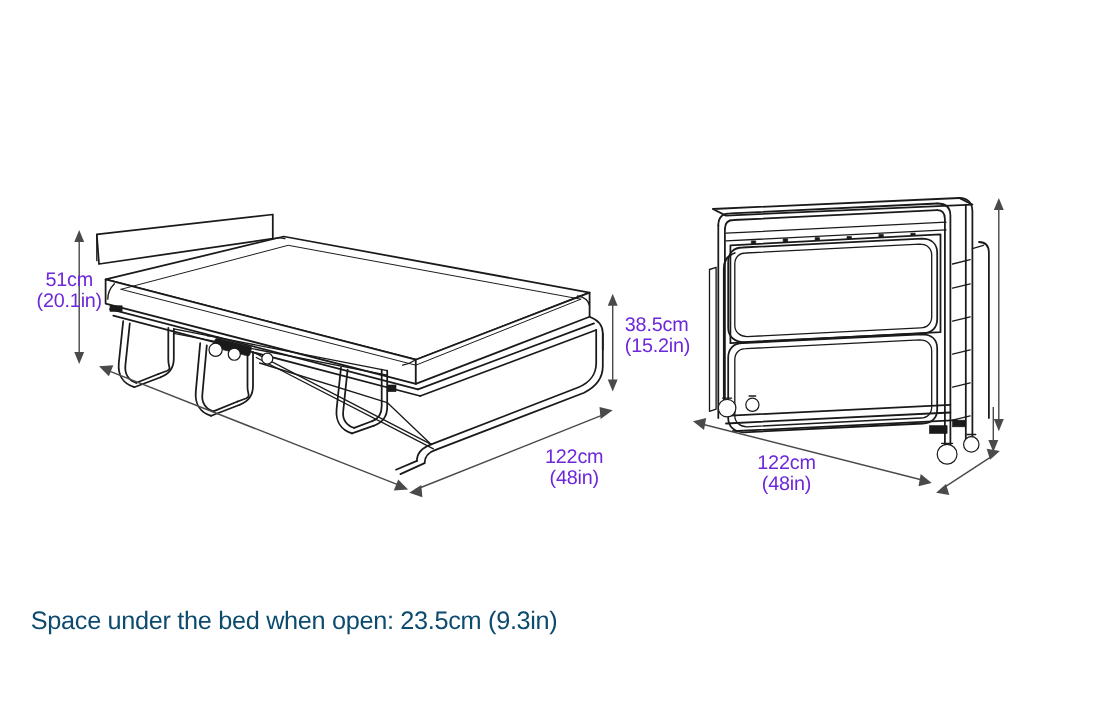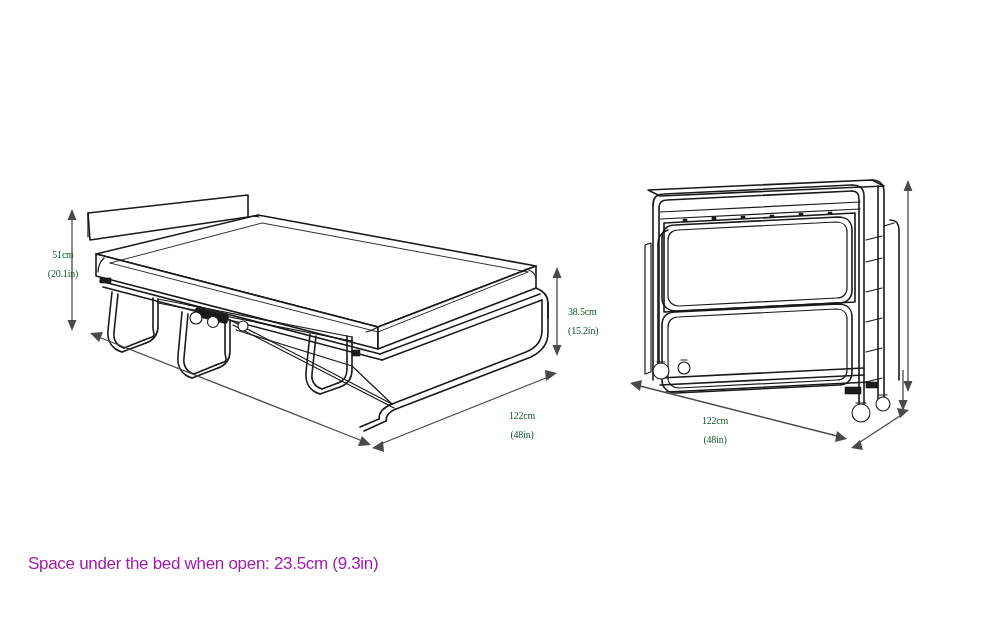--- a/index.html
+++ b/index.html
@@ -73,40 +73,40 @@
     stroke: #4a4a4a;
     stroke-width: 1.3;
     stroke-linecap: butt;
   }
   .dimhead {
     fill: #4a4a4a;
     stroke: none;
   }
   .dim-label {
     position: absolute;
-    color: #14532d;
-    font-family: Liberation Serif, serif;
-    font-size: 10px;
+    color: #6d28d9;
+    font-family: Liberation Sans, sans-serif;
+    font-size: 18px;
     line-height: 19px;
     letter-spacing: -0.2px;
     white-space: nowrap;
   }
   .dim-label .unit-cm { display: block; }
   .dim-label .unit-in { display: block; }
   .dim-label.center { text-align: center; }
   #caption-block {
     position: absolute;
     left: 28px;
     top: 550px;
     width: 900px;
   }
   .caption-line {
-    color: #a21caf;
+    color: #0c4a6e;
     font-family: "Liberation Sans", sans-serif;
-    font-size: 17px;
+    font-size: 23px;
     line-height: 28px;
     letter-spacing: -0.3px;
     white-space: nowrap;
   }
 </style>
 </head>
 <body>
 
 <div id="diagram-root">
 
@@ -293,21 +293,21 @@
     <span class="unit-cm">51cm</span>
     <span class="unit-in">(20.1in)</span>
   </div>
 
 
   <div class="dim-label center" style="left:462px; top:406px; width:120px;">
     <span class="unit-cm">122cm</span>
     <span class="unit-in">(48in)</span>
   </div>
 
-  <div class="dim-label" style="left:568px; top:302px; width:120px;">
+  <div class="dim-label" style="left:568px; top:286px; width:120px;">
     <span class="unit-cm">38.5cm</span>
     <span class="unit-in">(15.2in)</span>
   </div>
 
 
   <div class="dim-label center" style="left:655px; top:411px; width:120px;">
     <span class="unit-cm">122cm</span>
     <span class="unit-in">(48in)</span>
   </div>
 

